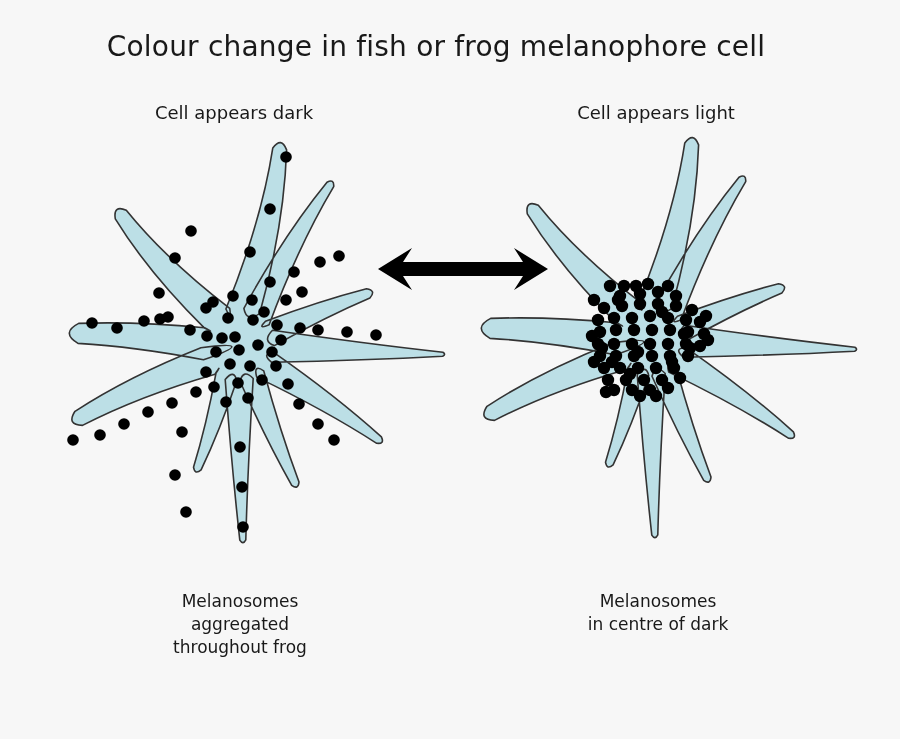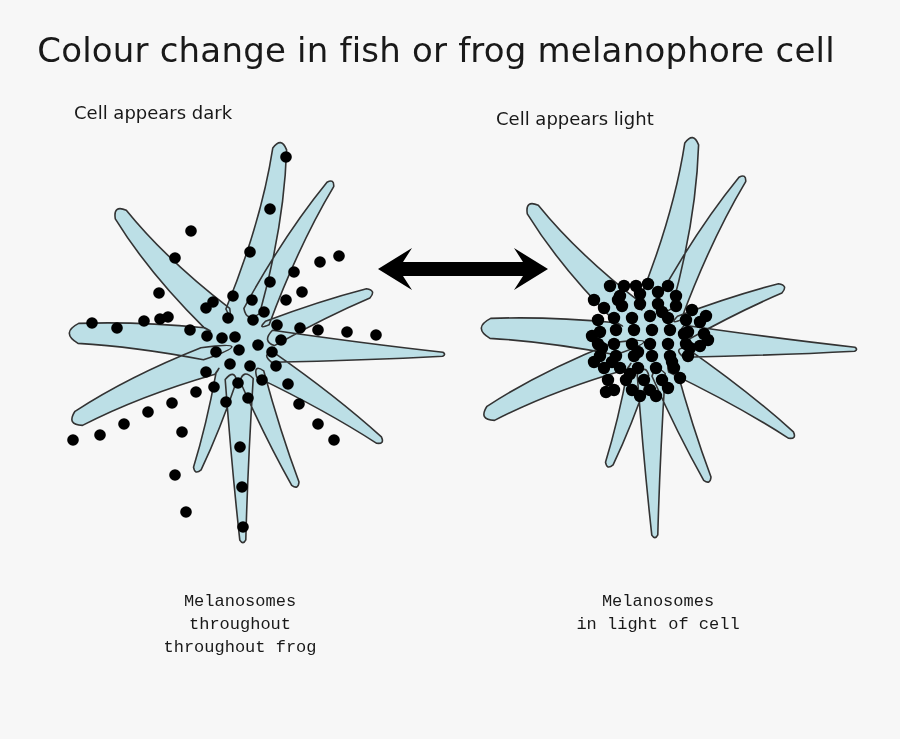--- a/index.html
+++ b/index.html
@@ -18,43 +18,44 @@
     width: 900px;
     height: 739px;
     background: #f7f7f7;
   }
   .title {
     position: absolute;
     top: 30px;
     left: 0;
     width: 872px;
     text-align: center;
-    font-size: 34px;
+    font-size: 28px;
     color: #191919;
     letter-spacing: 0.2px;
   }
   .panel-label {
     position: absolute;
     font-size: 18px;
     color: #191919;
+    text-align: center;
     width: 320px;
   }
   .panel-label.left  { top: 102px; left: 74px; }
-  .panel-label.right { top: 108px; left: 496px; }
+  .panel-label.right { top: 102px; left: 496px; }
   .caption {
     position: absolute;
     font-size: 17px;
     line-height: 23px;
     color: #191919;
     text-align: center;
     width: 320px;
   }
   .caption.left  { top: 590px; left: 80px; }
   .caption.right { top: 590px; left: 498px; }
-  .caption div { white-space: pre; font-family: Liberation Mono, monospace; }
+  .caption div { white-space: pre; }
   svg.cell-canvas {
     position: absolute;
     top: 0;
     left: 0;
     width: 900px;
     height: 739px;
   }
 </style>
 </head>
 <body>
@@ -215,22 +216,22 @@
         </g>
     </g>
 
     <g id="arrow-group">
       <path id="arrow-shape" fill="#000000" d="M 378 269 L 412 248 L 403 262 L 523 262 L 514 248 L 548 269 L 514 290 L 523 276 L 403 276 L 412 290 Z"></path>
     </g>
   </svg>
 
   <div class="caption left">
     <div>Melanosomes</div>
-    <div>throughout</div>
+    <div>aggregated</div>
     <div>throughout frog</div>
   </div>
 
   <div class="caption right">
     <div>Melanosomes</div>
-    <div>in light of cell</div>
+    <div>in centre of dark</div>
   </div>
 
 </div>
 
 </body></html>

